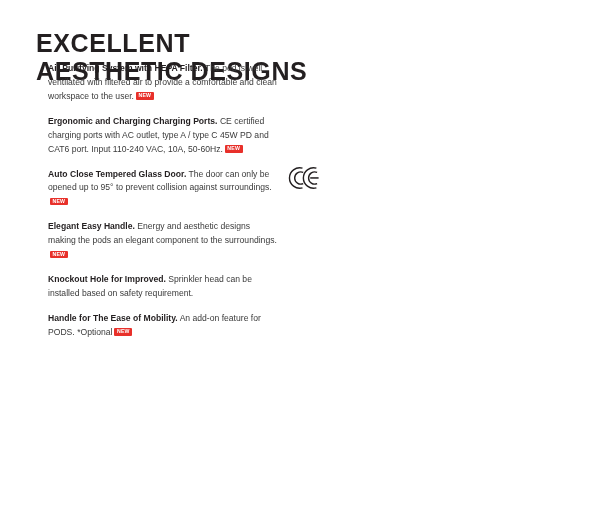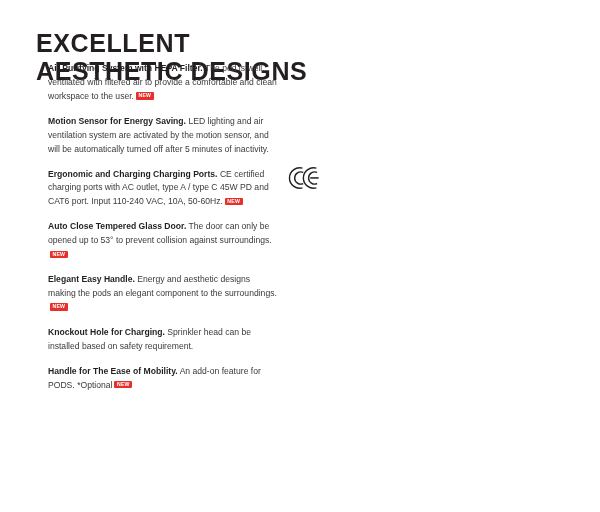--- a/index.html
+++ b/index.html
@@ -88,48 +88,43 @@
 AESTHETIC DESIGNS</h1>
 
   <div class="features">
 
     <div class="feature">
       <p>
         <span class="lead">Air Purifying System with HEPA Filter.</span><span class="body"> The pod is well ventilated with filtered air to provide a comfortable and clean workspace to the user.</span><span class="new-badge">NEW</span>
       </p>
     </div>
 
-    <div class="feature">
-      <p>
-        <span class="lead">Motion Sensor for Energy Saving.</span><span class="body"> LED lighting and air ventilation system are activated by the motion sensor, and will be automatically turned off after 5 minutes of inactivity.</span>
-      </p>
-    </div>
 
     <div class="feature">
       <p>
         <span class="lead">Ergonomic and Charging Charging Ports.</span><span class="body"> CE certified charging ports with AC outlet, type A / type C 45W PD and CAT6 port. Input 110-240 VAC, 10A, 50-60Hz.</span><span class="new-badge">NEW</span>
       </p>
     </div>
 
 
     <div class="feature">
       <p>
-        <span class="lead">Auto Close Tempered Glass Door.</span><span class="body"> The door can only be opened up to 53° to prevent collision against surroundings.</span><span class="new-badge">NEW</span>
+        <span class="lead">Auto Close Tempered Glass Door.</span><span class="body"> The door can only be opened up to 95° to prevent collision against surroundings.</span><span class="new-badge">NEW</span>
       </p>
     </div>
 
     <div class="feature">
       <p>
         <span class="lead">Elegant Easy Handle.</span><span class="body"> Energy and aesthetic designs making the pods an elegant component to the surroundings.</span><span class="new-badge">NEW</span>
       </p>
     </div>
 
     <div class="feature">
       <p>
-        <span class="lead">Knockout Hole for Charging.</span><span class="body"> Sprinkler head can be installed based on safety requirement.</span>
+        <span class="lead">Knockout Hole for Improved.</span><span class="body"> Sprinkler head can be installed based on safety requirement.</span>
       </p>
     </div>
 
     <div class="feature">
       <p>
         <span class="lead">Handle for The Ease of Mobility.</span><span class="body"> An add-on feature for PODS. *Optional</span><span class="new-badge">NEW</span>
       </p>
     </div>
 
 

